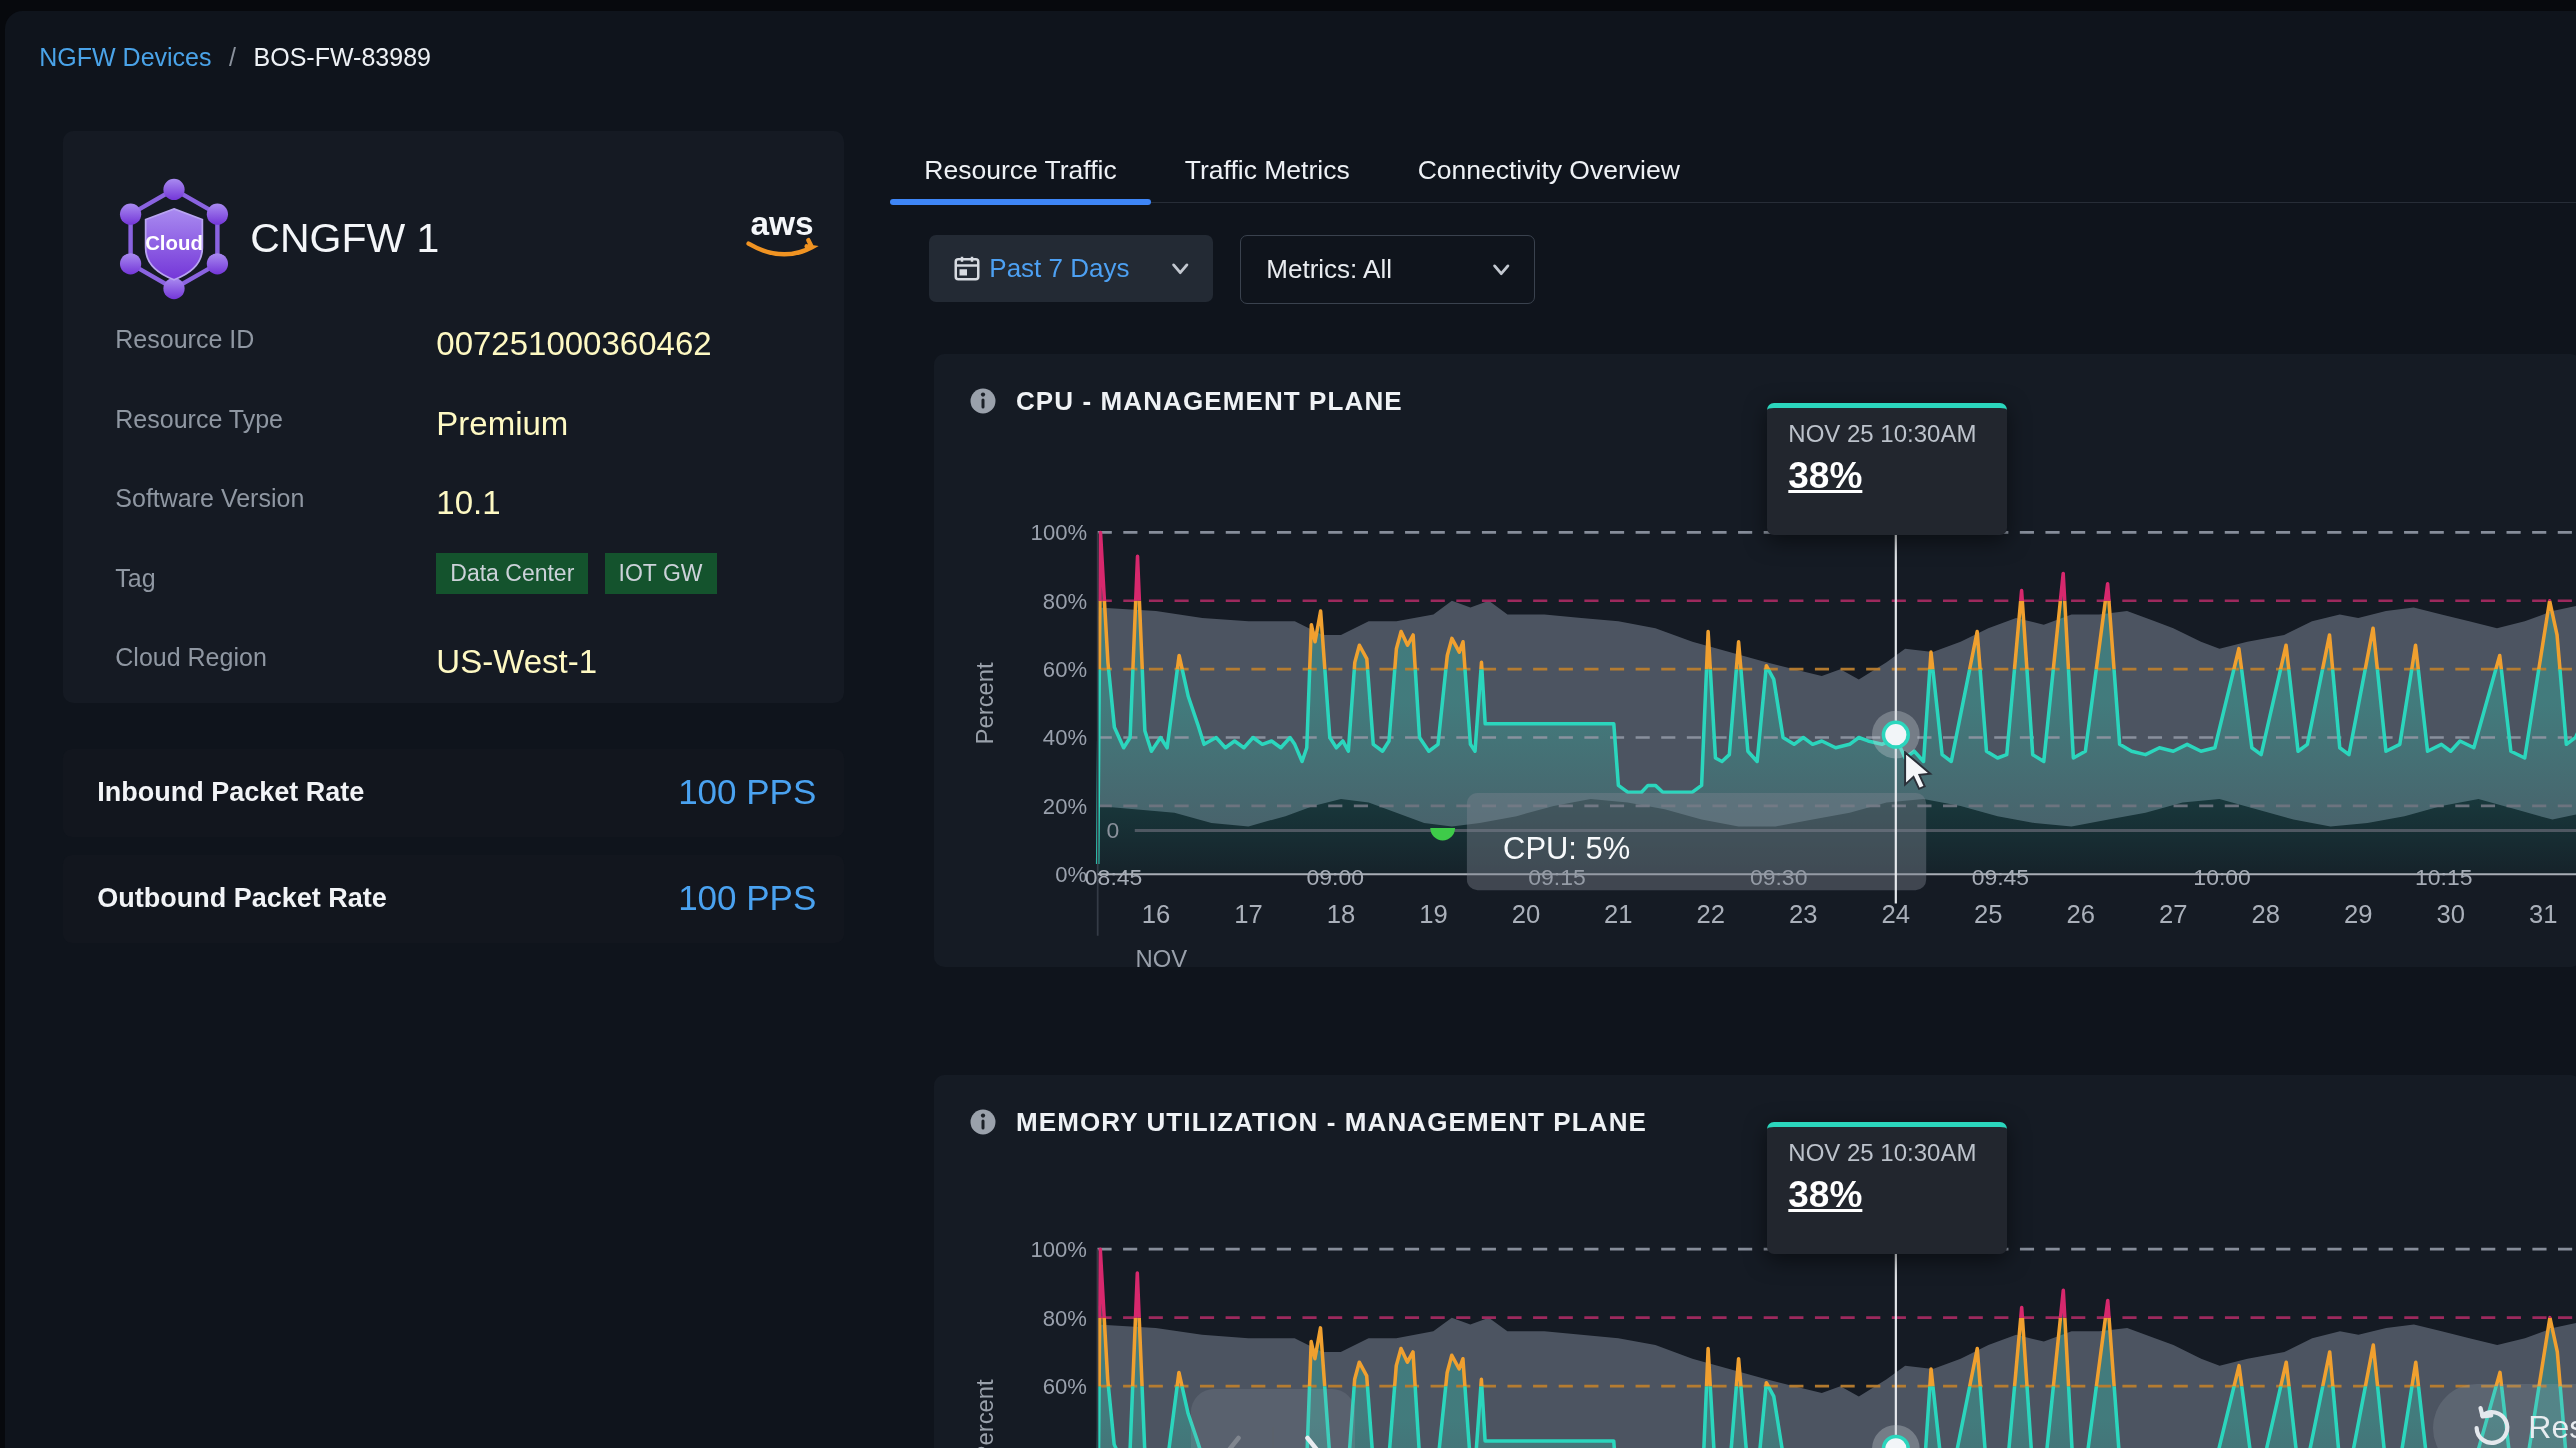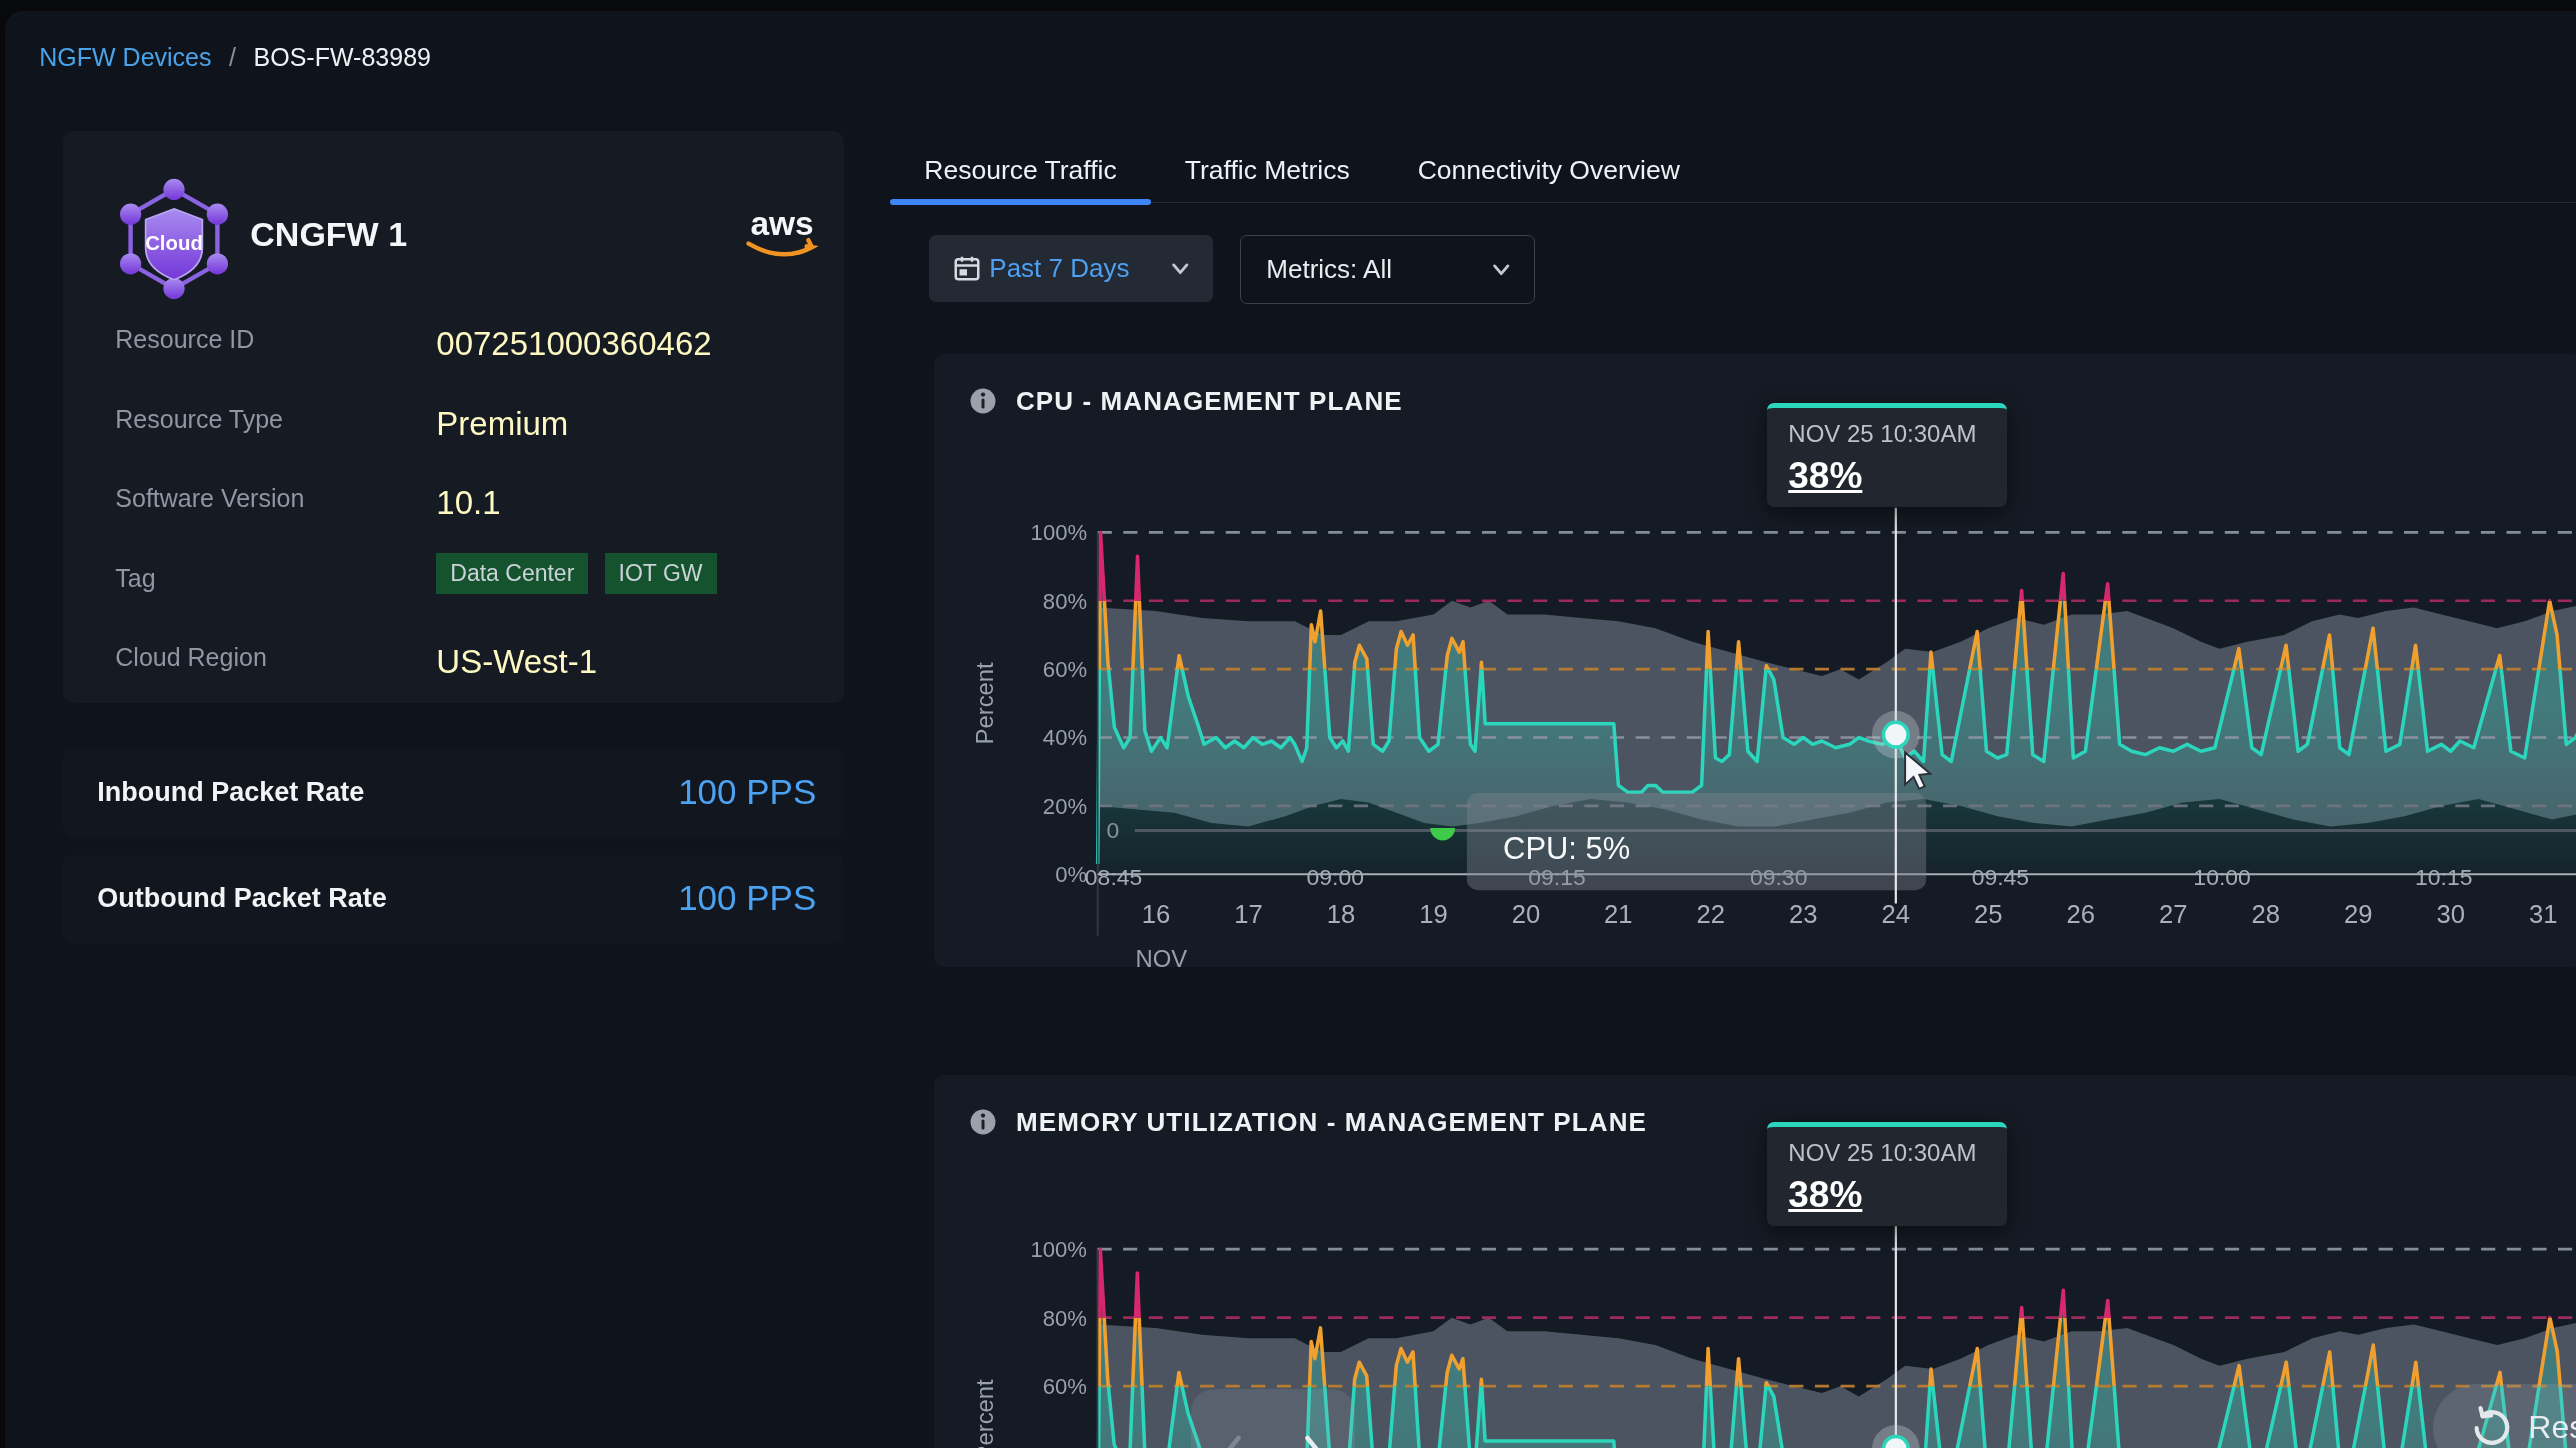--- a/index.html
+++ b/index.html
@@ -8,21 +8,21 @@
   #app{position:absolute;left:5.3px;top:10.6px;right:0;bottom:0;background:#0f141c;border-radius:17.7px 0 0 0;}
   .abs{position:absolute;}
   
   #breadcrumb{left:34px;top:32px;font-size:25px;}
   #breadcrumb .link{color:#4aa3e8;cursor:pointer;}
   #breadcrumb .sep{color:#8a919c;margin:0 10.6px;}
   #breadcrumb .cur{color:#eef1f5;}
   
   .card{background:#151a23;border-radius:10.6px;}
   #device-card{left:58px;top:120px;width:781px;height:572px;}
-  #device-title{left:187px;top:84px;font-size:34px;color:#f4f6f9;font-weight:700;}
+  #device-title{left:187px;top:84px;font-size:41px;color:#f4f6f9;font-weight:400;}
   #aws-logo{left:675px;top:72px;width:88px;height:62px;}
   .frow-label{color:#8f97a2;font-size:25px;left:52px;}
   .frow-value{color:#fef9c3;font-size:33px;left:373px;}
   .chip{display:inline-block;background:#14532d;color:#ccd2d9;font-size:23px;
         padding:7px 14px;border-radius:0;margin-right:12.4px;}
   
   .pkt{left:58px;width:781px;height:88px;background:#12161e;border-radius:8.8px;}
   .pkt .plabel{position:absolute;left:34px;top:28px;font-size:27px;font-weight:700;color:#f2f4f7;}
   .pkt .pvalue{position:absolute;right:28px;top:23px;font-size:35px;color:#4aa2f0;}
   
@@ -36,21 +36,21 @@
   #dd-charts{left:1235px;width:293px;background:transparent;border:1.8px solid #3a424e;}
   #dd-charts .txt{color:#e9ecf0;font-size:26px;margin-left:25px;}
   .chev{margin-left:auto;margin-right:19.4px;}
   
   #cpu-card{left:929px;top:343px;width:1647px;height:613px;background:#151b24;border-radius:10.6px;}
   #mem-card{left:929px;top:1064px;width:1647px;height:442px;background:#151b24;border-radius:10.6px;}
   .chart-head{position:absolute;left:34px;top:32px;display:flex;align-items:center;}
   .chart-title{color:#eff2f5;font-size:26px;font-weight:700;letter-spacing:1.1px;margin-left:17.7px;}
   svg.chartsvg{position:absolute;left:0;top:0;}
   
-  .tipdark{position:absolute;width:240px;height:104px;background:#22262e;border-radius:7px;
+  .tipdark{position:absolute;width:240px;height:132px;background:#22262e;border-radius:7px;
            border-top:5.3px solid #2bd6bd;box-shadow:0 5.3px 21px rgba(0,0,0,.5);padding:12.4px 21px;box-sizing:border-box;}
   .tipdark .tdate{color:#bcc2cb;font-size:24px;}
   .tipdark .tval{color:#ffffff;font-size:37px;font-weight:700;margin-top:7px;text-decoration:underline;}
   
   #pager{left:1186px;top:1378px;width:164px;height:133px;background:rgba(160,168,178,.16);
          border-radius:23px;display:flex;align-items:center;justify-content:center;}
   #pager .pdiv{width:1.8px;height:57px;background:#5a616b;margin:0 23px;}
   
   #restart{left:2428px;top:1373px;width:274px;height:88px;border-radius:46px;
            background:rgba(160,168,178,.20);display:flex;align-items:center;color:#e8ecf0;font-size:32px;}

